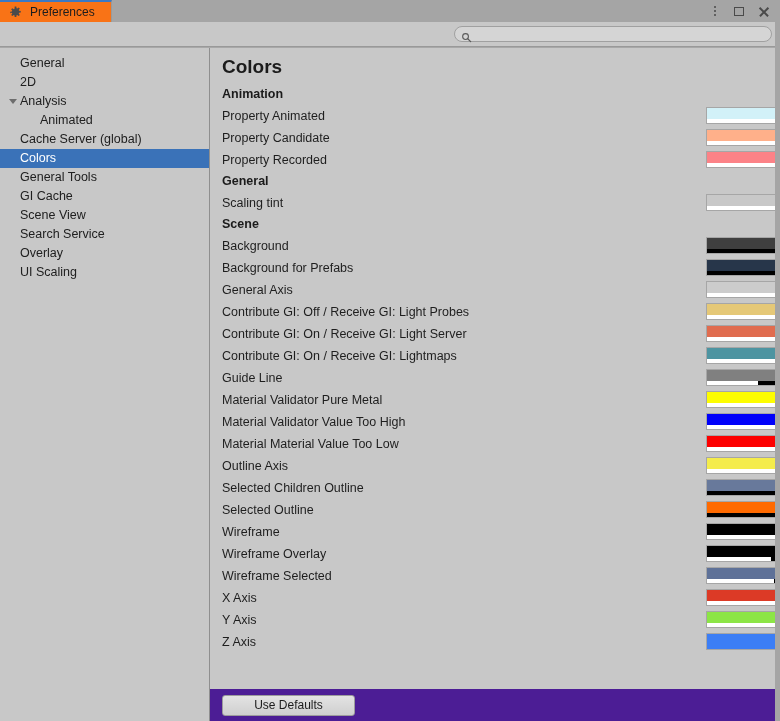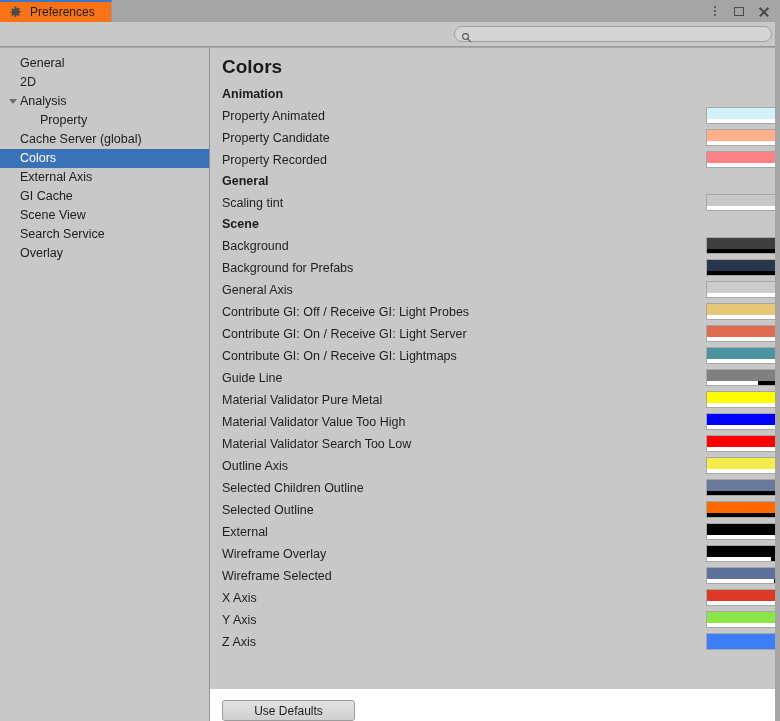--- a/index.html
+++ b/index.html
@@ -160,22 +160,22 @@
     position: relative;
   }
   .swatch .alpha > i {
     position: absolute; left: 0; top: 0; bottom: 0;
     background: #ffffff; display: block;
   }
 
   
   .footer {
     height: 32px; min-height: 32px;
-    background: #ffffff;
-    display: flex; align-items: flex-end;
+    background: #4c1d95;
+    display: flex; align-items: center;
     padding-left: 12px;
   }
   .btn-defaults {
     width: 131px; height: 19px;
     background: linear-gradient(#e3e3e3, #cfcfcf);
     border: 1px solid #9c9c9c;
     border-radius: 3px;
     font-family: "Liberation Sans", sans-serif;
     font-size: 12px; color: #1c1c1c;
     display: flex; align-items: center; justify-content: center;
@@ -240,42 +240,45 @@
         <div class="tree-item indent-1">
           <span class="tree-label">2D</span>
         </div>
         <div class="tree-item">
           <span class="tw">
             <span class="tri"></span>
           </span>
           <span class="tree-label">Analysis</span>
         </div>
         <div class="tree-item indent-2">
-          <span class="tree-label">Property</span>
+          <span class="tree-label">Animated</span>
         </div>
         <div class="tree-item indent-1">
           <span class="tree-label">Cache Server (global)</span>
         </div>
         <div class="tree-item selected indent-1">
           <span class="tree-label">Colors</span>
         </div>
         <div class="tree-item indent-1">
-          <span class="tree-label">External Axis</span>
+          <span class="tree-label">General Tools</span>
         </div>
         <div class="tree-item indent-1">
           <span class="tree-label">GI Cache</span>
         </div>
         <div class="tree-item indent-1">
           <span class="tree-label">Scene View</span>
         </div>
         <div class="tree-item indent-1">
           <span class="tree-label">Search Service</span>
         </div>
         <div class="tree-item indent-1">
           <span class="tree-label">Overlay</span>
+        </div>
+        <div class="tree-item indent-1">
+          <span class="tree-label">UI Scaling</span>
         </div>
       </div>
 
     <div class="content">
       <div class="content-scroll">
         <div class="page-title">Colors</div>
         <div class="rows" id="rows">
             <div class="group-head">Animation</div>
             <div class="color-row">
               <div class="row-label">Property Animated</div>
@@ -390,21 +393,21 @@
             <div class="color-row">
               <div class="row-label">Material Validator Value Too High</div>
               <div class="swatch" style="position: absolute; left: 484px;">
                 <div class="band" style="background: rgb(0, 0, 250);"></div>
                 <div class="alpha">
                   <i style="width: 100%;"></i>
                 </div>
               </div>
             </div>
             <div class="color-row">
-              <div class="row-label">Material Validator Search Too Low</div>
+              <div class="row-label">Material Material Value Too Low</div>
               <div class="swatch" style="position: absolute; left: 484px;">
                 <div class="band" style="background: rgb(253, 0, 0);"></div>
                 <div class="alpha">
                   <i style="width: 100%;"></i>
                 </div>
               </div>
             </div>
             <div class="color-row">
               <div class="row-label">Outline Axis</div>
               <div class="swatch" style="position: absolute; left: 484px;">
@@ -426,21 +429,21 @@
             <div class="color-row">
               <div class="row-label">Selected Outline</div>
               <div class="swatch" style="position: absolute; left: 484px;">
                 <div class="band" style="background: rgb(255, 106, 0);"></div>
                 <div class="alpha">
                   <i style="width: 0%;"></i>
                 </div>
               </div>
             </div>
             <div class="color-row">
-              <div class="row-label">External</div>
+              <div class="row-label">Wireframe</div>
               <div class="swatch" style="position: absolute; left: 484px;">
                 <div class="band" style="background: rgb(0, 0, 0);"></div>
                 <div class="alpha">
                   <i style="width: 50%;"></i>
                 </div>
               </div>
             </div>
             <div class="color-row">
               <div class="row-label">Wireframe Overlay</div>
               <div class="swatch" style="position: absolute; left: 484px;">

